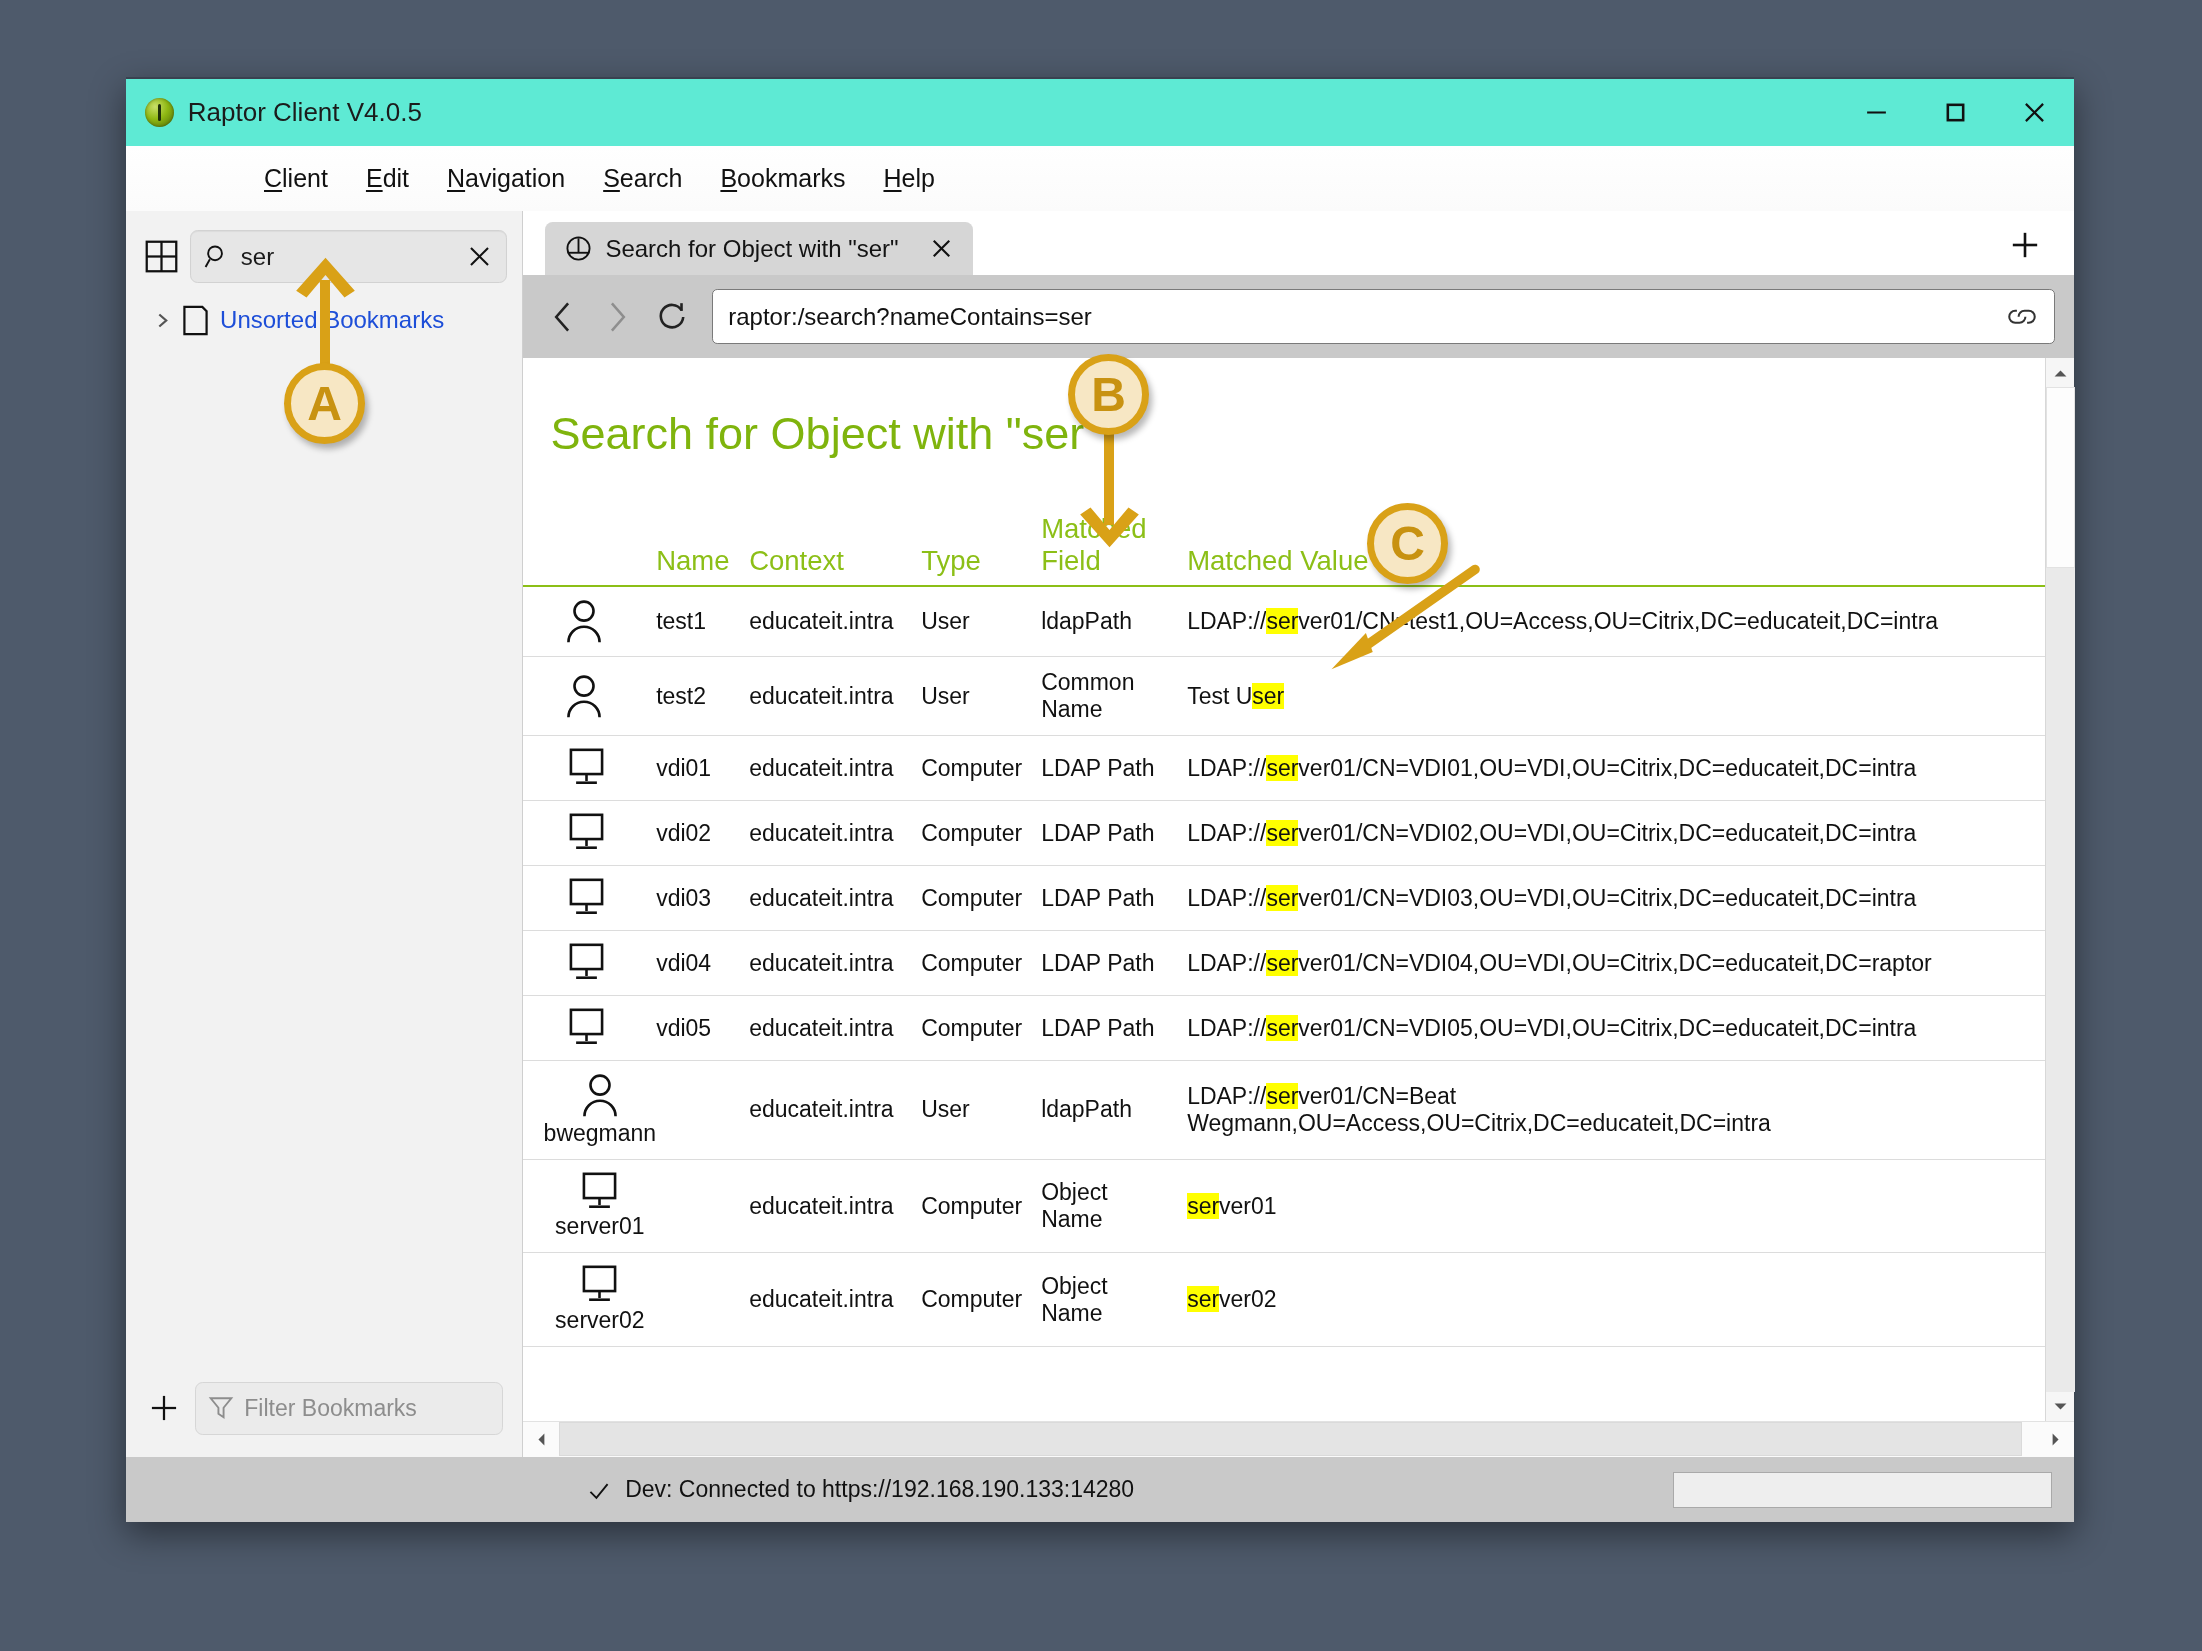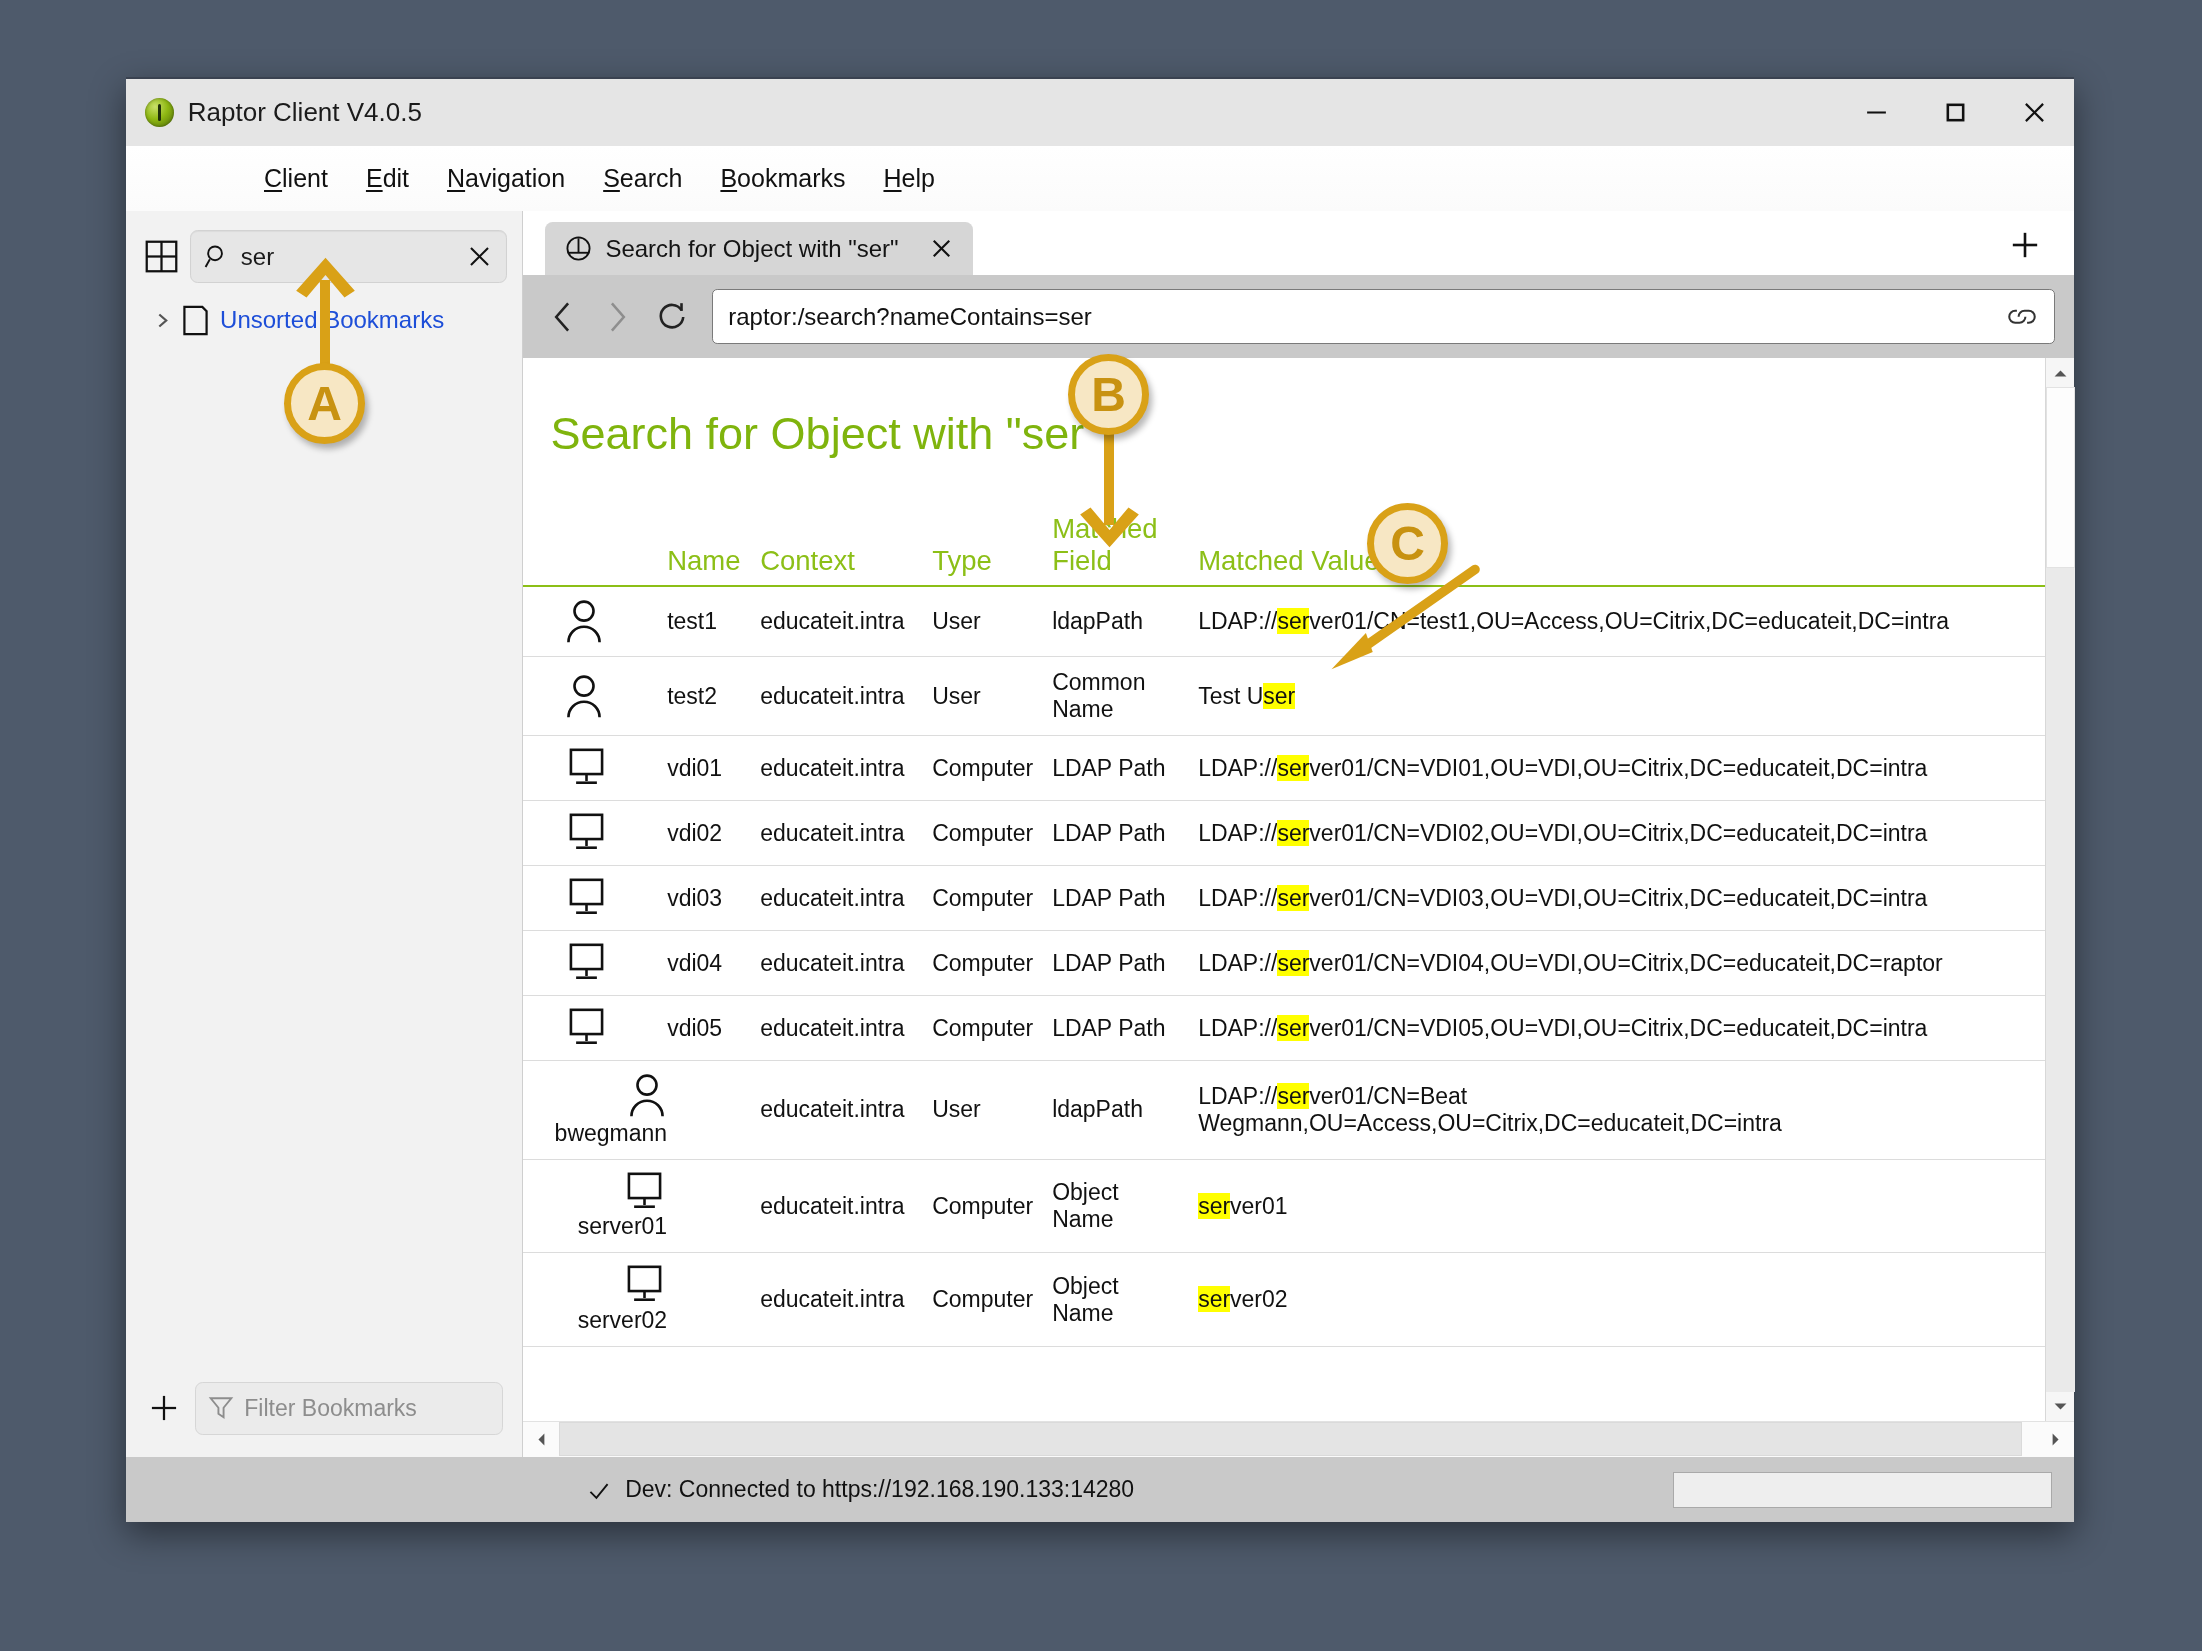--- a/index.html
+++ b/index.html
@@ -18,21 +18,21 @@
     background: #ffffff;
     box-shadow: 0 12px 33px rgba(0,0,0,.45);
     display: flex; flex-direction: column;
     border-top: 2.6px solid #3a4250;
   }
 
   
   #titlebar {
     height: 67px; min-height: 67px;
     display: flex; align-items: center;
-    background: #e5e5e5;
+    background: #5eead4;
     position: relative;
   }
   #app-icon {
     margin-left: 19px; width: 29px; height: 29px; border-radius: 50%;
     background: radial-gradient(circle at 35% 30%, #c9e06a 0%, #8fb813 45%, #4e6c07 100%);
     box-shadow: inset 0 0 3.4px rgba(0,0,0,.4);
     position: relative; flex: 0 0 auto;
   }
   #app-icon:after{
     content:""; position:absolute; left:13px; top:6px; width:3.4px; height:17px;
@@ -143,21 +143,21 @@
     font-size: 23px; color: #111; vertical-align: middle;
     padding: 12px 0; border-bottom: 0.9px solid #dcdcdc;
   }
   .c-icon   { width: 91px; padding-left: 20.6px !important; }
   .c-name   { width: 93px; }
   .c-ctx    { width: 172px; }
   .c-type   { width: 120px; }
   .c-field  { width: 146px; padding-right: 13.8px !important; }
   .c-value  { padding-right: 20.6px !important; }
   th.c-icon, th.c-name { }
-  .namecell { display: flex; flex-direction: column; align-items: flex-end; margin-left: 11px; }
+  .namecell { display: flex; flex-direction: column; align-items: center; }
   .namecell .lbl { font-size: 23px; margin-top: 1.7px; }
   .inline-name { display: flex; align-items: center; gap: 19px; padding-left: 20.6px; }
   mark { background: #ffff00; color: #111; }
 
   
   .vscroll {
     width: 29px; background: #f6f6f6; border-left: 0.9px solid #d8d8d8;
     display: flex; flex-direction: column; align-items: center;
   }
   .vs-arrow { height: 29px; width: 29px; display: flex; align-items: center; justify-content: center; }

